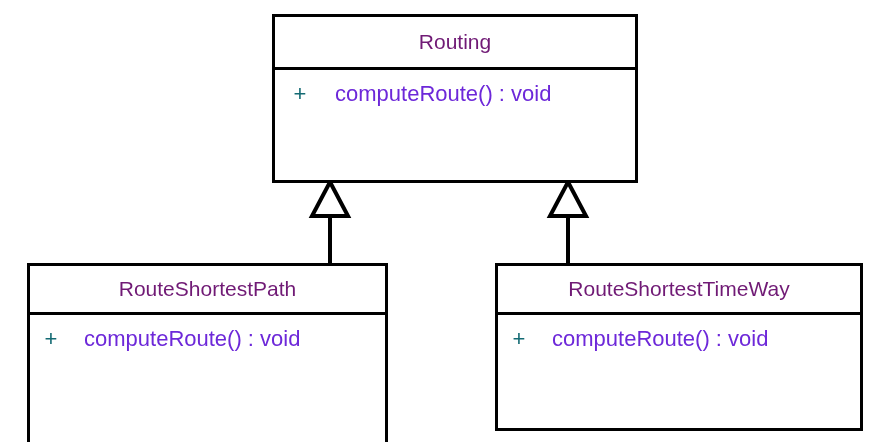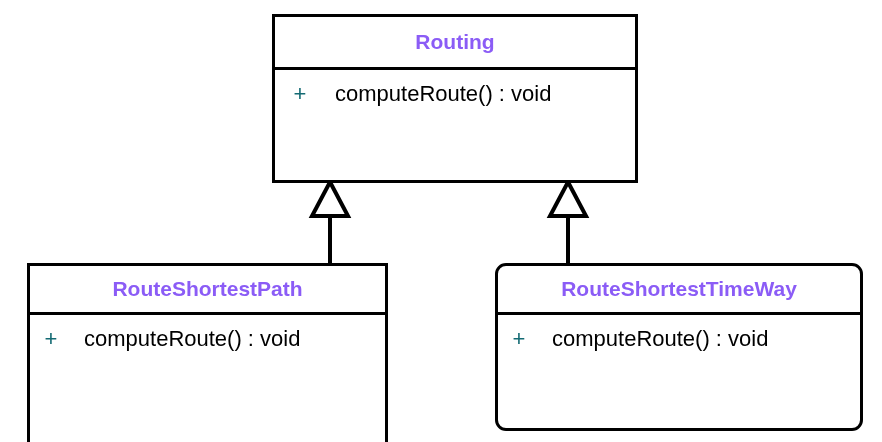--- a/index.html
+++ b/index.html
@@ -31,22 +31,22 @@
   .uml-class-name-compartment {
     box-sizing: border-box;
     border-bottom: 3px solid #000000;
     display: flex;
     align-items: center;
     justify-content: center;
     flex: 0 0 auto;
   }
   .uml-class-name {
     font-family: "Liberation Sans", sans-serif;
-    font-weight: bold;
-    color: #8b5cf6;
+    font-weight: normal;
+    color: #701a75;
     letter-spacing: 0px;
     white-space: nowrap;
   }
   .uml-members-compartment {
     box-sizing: border-box;
     flex: 1 1 auto;
     padding-top: 11px;
   }
   .uml-member-row {
     display: flex;
@@ -54,21 +54,21 @@
     white-space: nowrap;
     color: #136a73;
     font-family: "Liberation Sans", sans-serif;
   }
   .uml-visibility {
     display: inline-block;
     text-align: center;
     color: #136a73;
   }
   .uml-member-signature {
-    color: #000000;
+    color: #6d28d9;
   }
 
   
   #class-routing {
     left: 272px;
     top: 14px;
     width: 366px;
     height: 169px;
   }
   #class-routing .uml-class-name-compartment { height: 53px; }
@@ -89,21 +89,20 @@
   #class-routeshortestpath .uml-member-row { font-size: 22px; padding-left: 8px; }
   #class-routeshortestpath .uml-visibility { width: 26px; }
   #class-routeshortestpath .uml-member-signature { margin-left: 20px; }
 
   
   #class-routeshortesttimeway {
     left: 495px;
     top: 263px;
     width: 368px;
     height: 168px;
-    border-radius: 11px;
   }
   #class-routeshortesttimeway .uml-class-name-compartment { height: 49px; }
   #class-routeshortesttimeway .uml-class-name { font-size: 21px; }
   #class-routeshortesttimeway .uml-member-row { font-size: 22px; padding-left: 8px; }
   #class-routeshortesttimeway .uml-visibility { width: 26px; }
   #class-routeshortesttimeway .uml-member-signature { margin-left: 20px; }
 
   
   #generalization-layer {
     position: absolute;

